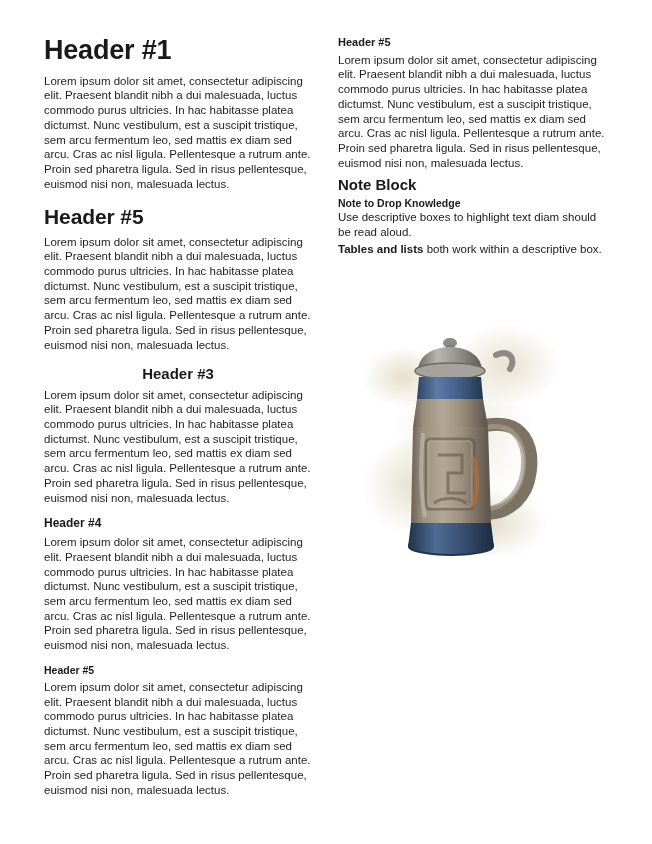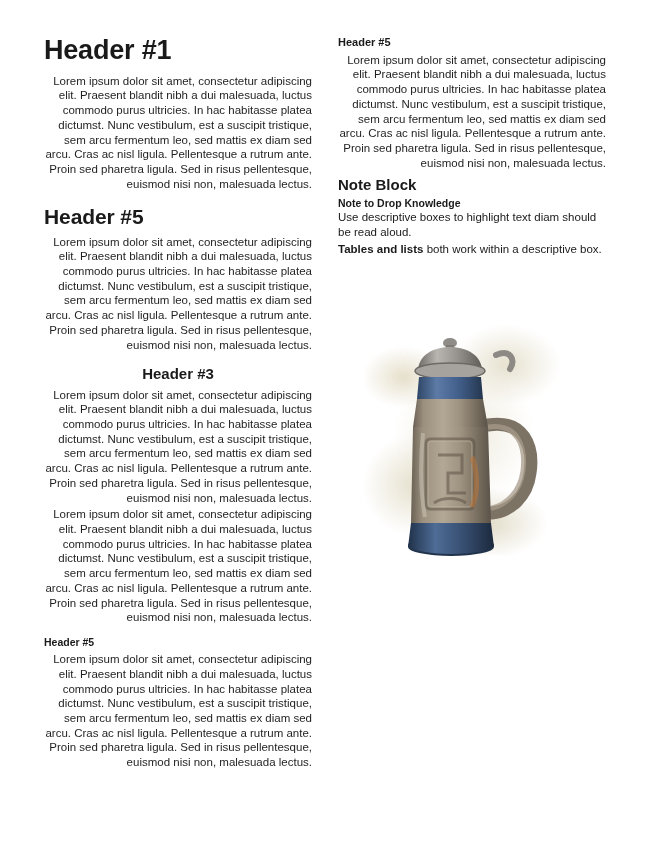--- a/index.html
+++ b/index.html
@@ -71,21 +71,21 @@
   .h5-right {
     font-size: 11px;
     font-weight: bold;
     line-height: 1.15;
     margin: 0 0 4px 0;
   }
   p.body {
     font-size: 11.5px;
     line-height: 1.28;
     margin: 0 0 2px 0;
-    text-align: right;
+    text-align: left;
     color: #1f1f1f;
   }
   .note-title {
     font-size: 15px;
     font-weight: bold;
     margin: 6px 0 1px 0;
   }
   .note-text {
     font-size: 11.5px;
     line-height: 1.28;
@@ -137,20 +137,21 @@
 
       <h1 class="h1">Header #1</h1>
       <p class="body">Lorem ipsum dolor sit amet, consectetur adipiscing elit. Praesent blandit nibh a dui malesuada, luctus commodo purus ultricies. In hac habitasse platea dictumst. Nunc vestibulum, est a suscipit tristique, sem arcu fermentum leo, sed mattis ex diam sed arcu. Cras ac nisl ligula. Pellentesque a rutrum ante. Proin sed pharetra ligula. Sed in risus pellentesque, euismod nisi non, malesuada lectus.</p>
 
       <h2 class="h2">Header #5</h2>
       <p class="body">Lorem ipsum dolor sit amet, consectetur adipiscing elit. Praesent blandit nibh a dui malesuada, luctus commodo purus ultricies. In hac habitasse platea dictumst. Nunc vestibulum, est a suscipit tristique, sem arcu fermentum leo, sed mattis ex diam sed arcu. Cras ac nisl ligula. Pellentesque a rutrum ante. Proin sed pharetra ligula. Sed in risus pellentesque, euismod nisi non, malesuada lectus.</p>
 
       <h3 class="h3">Header #3</h3>
       <p class="body">Lorem ipsum dolor sit amet, consectetur adipiscing elit. Praesent blandit nibh a dui malesuada, luctus commodo purus ultricies. In hac habitasse platea dictumst. Nunc vestibulum, est a suscipit tristique, sem arcu fermentum leo, sed mattis ex diam sed arcu. Cras ac nisl ligula. Pellentesque a rutrum ante. Proin sed pharetra ligula. Sed in risus pellentesque, euismod nisi non, malesuada lectus.</p>
 
+      <h4 class="h4">Header #4</h4>
       <p class="body">Lorem ipsum dolor sit amet, consectetur adipiscing elit. Praesent blandit nibh a dui malesuada, luctus commodo purus ultricies. In hac habitasse platea dictumst. Nunc vestibulum, est a suscipit tristique, sem arcu fermentum leo, sed mattis ex diam sed arcu. Cras ac nisl ligula. Pellentesque a rutrum ante. Proin sed pharetra ligula. Sed in risus pellentesque, euismod nisi non, malesuada lectus.</p>
 
       <h5 class="h5">Header #5</h5>
       <p class="body">Lorem ipsum dolor sit amet, consectetur adipiscing elit. Praesent blandit nibh a dui malesuada, luctus commodo purus ultricies. In hac habitasse platea dictumst. Nunc vestibulum, est a suscipit tristique, sem arcu fermentum leo, sed mattis ex diam sed arcu. Cras ac nisl ligula. Pellentesque a rutrum ante. Proin sed pharetra ligula. Sed in risus pellentesque, euismod nisi non, malesuada lectus.</p>
 
     </div>
 
     <div class="col col-right">
 
       <div class="h5-right">Header #5</div>

